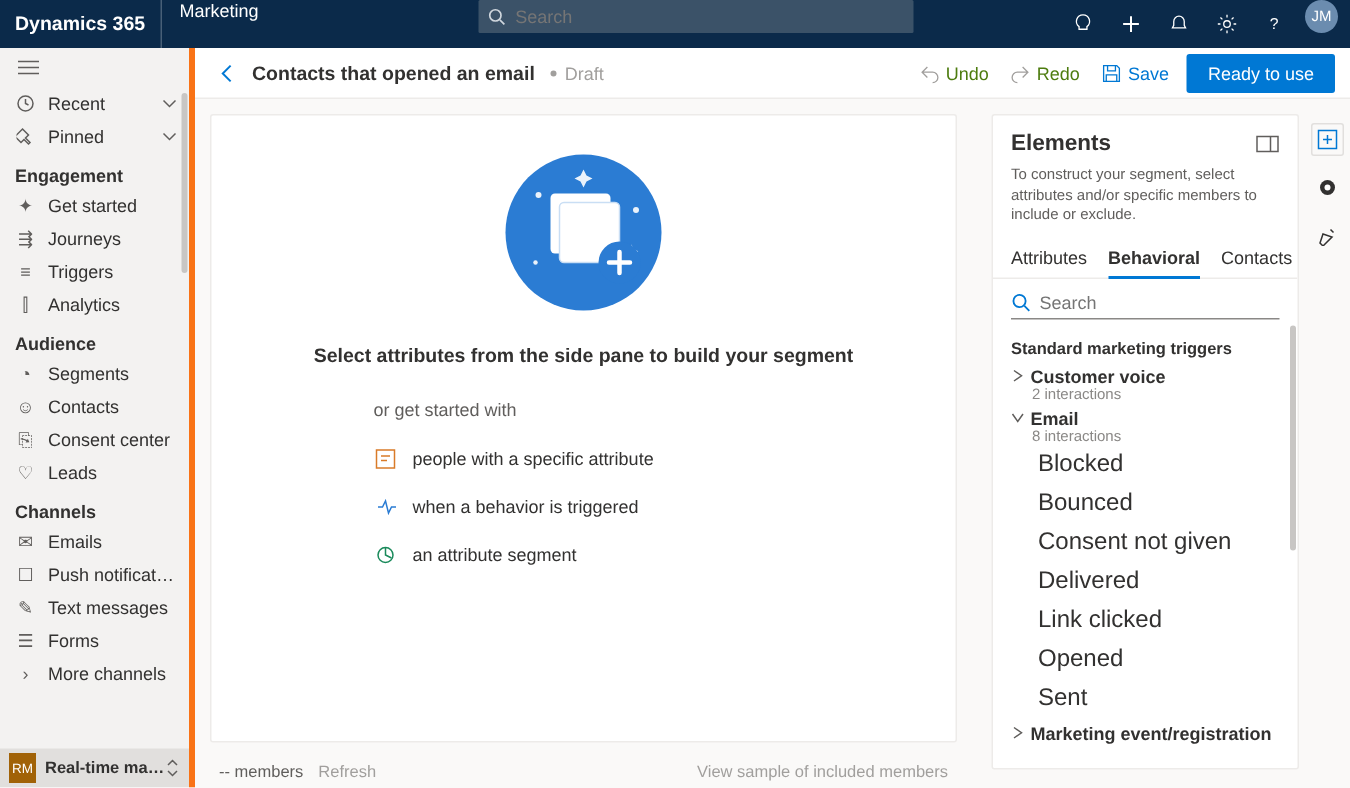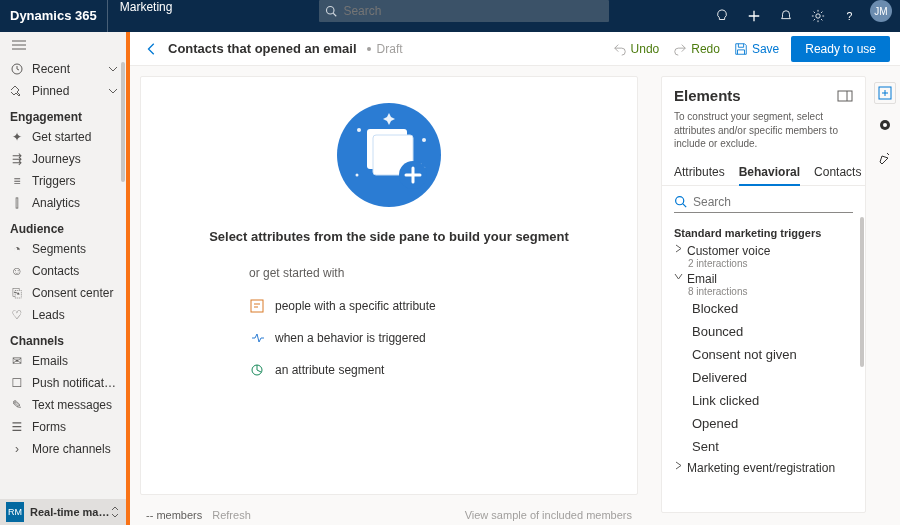--- a/index.html
+++ b/index.html
@@ -18,21 +18,21 @@
 
 
 .leftnav { position: absolute; left: 0; top: 32px; bottom: 0; width: 130px; background: #f3f2f1; border-right: 4px solid #f97316; overflow: hidden; }
 .leftnav .collapse { height: 26px; display:flex; align-items:center; padding-left:12px; color:#605e5c;}
 .leftnav .row { height: 22px; display: flex; align-items: center; padding: 0 8px 0 10px; cursor: pointer; color: #323130; }
 .leftnav .row .ic { width: 14px; height: 14px; margin-right: 8px; color: #605e5c; display:flex; align-items:center; justify-content:center;}
 .leftnav .row .lbl { font-size: 12px; flex:1; white-space:nowrap; overflow:hidden; text-overflow:ellipsis;}
 .leftnav .row .chev { color:#605e5c;}
 .leftnav .section { padding: 8px 10px 2px 10px; font-size: 12px; font-weight: 600; color: #323130; }
 .leftnav .footer { position: absolute; bottom: 0; left: 0; right: 0; height: 26px; background: #e1dfdd; display: flex; align-items: center; padding: 0 6px; }
-.leftnav .footer .sq { width: 18px; height: 20px; background: #0369a1; color:#fff; font-size:9px; display:flex; align-items:center; justify-content:center; margin-right:6px;}
+.leftnav .footer .sq { width: 18px; height: 20px; background: #a16207; color:#fff; font-size:9px; display:flex; align-items:center; justify-content:center; margin-right:6px;}
 .leftnav .footer .txt { font-size:11px; font-weight:600; flex:1; white-space:nowrap; overflow:hidden; text-overflow:ellipsis;}
 .leftnav .vscroll { position:absolute; right:0; top:26px; width:6px; height:200px; background: transparent;}
 .leftnav .vscroll .thumb { width:4px; height:120px; background:#c8c6c4; margin-left:1px; margin-top:4px; border-radius:2px;}
 
 
 .cmdbar { position: absolute; left: 130px; right: 0; top: 32px; height: 34px; background: #fff; border-bottom: 1px solid #edebe9; display: flex; align-items: center; padding: 0 10px; }
 .cmdbar .back { width:24px; height:24px; display:flex; align-items:center; justify-content:center; color:#0078d4; cursor:pointer;}
 .cmdbar .title { font-weight:600; font-size:13px; margin-left:4px;}
 .cmdbar .status { color:#a19f9d; font-size:12px; margin-left:10px; position:relative; padding-left:10px;}
 .cmdbar .status::before{content:""; position:absolute; left:0; top:50%; width:4px; height:4px; background:#a19f9d; border-radius:50%; transform:translateY(-50%);}
@@ -56,23 +56,23 @@
 .panel .hint { font-size:10px; color:#605e5c; padding:0 12px 8px 12px; line-height:1.35;}
 .panel .tabs { display:flex; gap:14px; padding:0 12px; border-bottom:1px solid #edebe9;}
 .panel .tabs .tab { font-size:12px; padding:6px 0; color:#323130; cursor:pointer; position:relative;}
 .panel .tabs .tab.sel { font-weight:600;}
 .panel .tabs .tab.sel::after{content:""; position:absolute; left:0; right:0; bottom:-1px; height:2px; background:#0078d4;}
 .panel .srch { margin:6px 12px 4px 12px; display:flex; align-items:center; border-bottom:1px solid #8a8886; padding:3px 0;}
 .panel .srch input { border:none; outline:none; font-size:12px; flex:1; color:#323130;}
 .panel .body { flex:1; overflow:auto; padding:6px 0 6px 0;}
 .panel .grp-title { font-size:11px; font-weight:600; padding:4px 12px 2px 12px;}
 .panel .node { padding:3px 12px 0 12px;}
-.panel .node .nh { display:flex; align-items:flex-start; gap:4px; font-size:12px; cursor:pointer; font-weight:400;}
+.panel .node .nh { display:flex; align-items:center; gap:4px; font-size:12px; cursor:pointer; font-weight:700;}
 .panel .node .meta { font-size:10px; color:#8a8886; margin-left:14px;}
-.panel .leaf { font-size:13px; padding:4px 12px 4px 30px; cursor:pointer;}
+.panel .leaf { font-size:16px; padding:4px 12px 4px 30px; cursor:pointer;}
 .panel .vscroll { position:absolute; right:0; top:140px; width:6px; height:220px;}
 .panel .vscroll .thumb{ width:4px; height:150px; background:#c8c6c4; margin-left:1px; border-radius:2px;}
 
 
 .rail { position:absolute; right:0; top:76px; width:30px; display:flex; flex-direction:column; align-items:center; gap:10px; padding-top:6px;}
 .rail .rb { width:22px; height:22px; display:flex; align-items:center; justify-content:center; color:#323130; cursor:pointer;}
 .rail .rb.first{ color:#0078d4; border:1px solid #e1dfdd; border-radius:2px;}
 
 
 .bottom { position:absolute; left:140px; width:498px; bottom:4px; height:22px; display:flex; align-items:flex-end; font-size:11px; color:#605e5c;}

